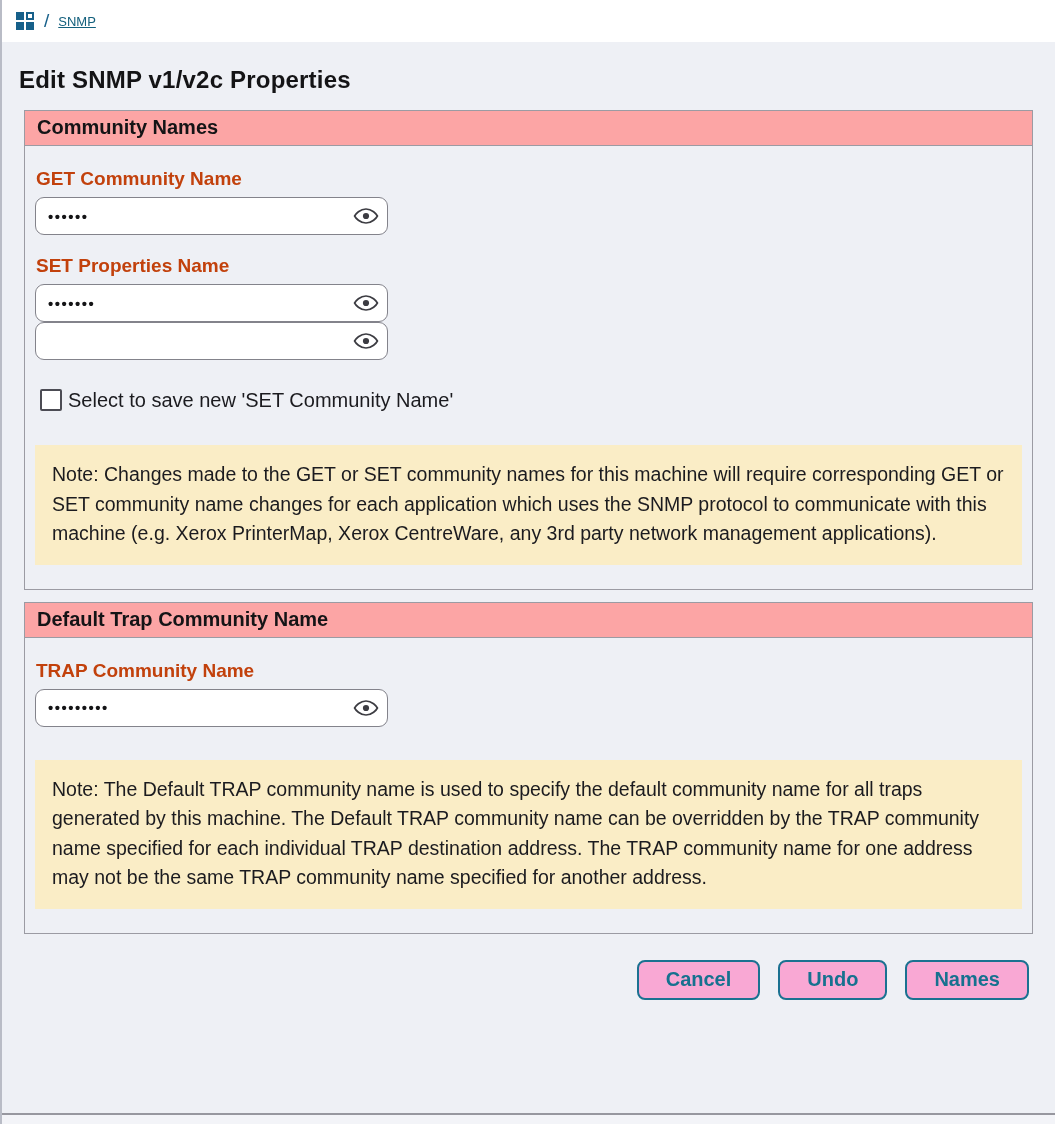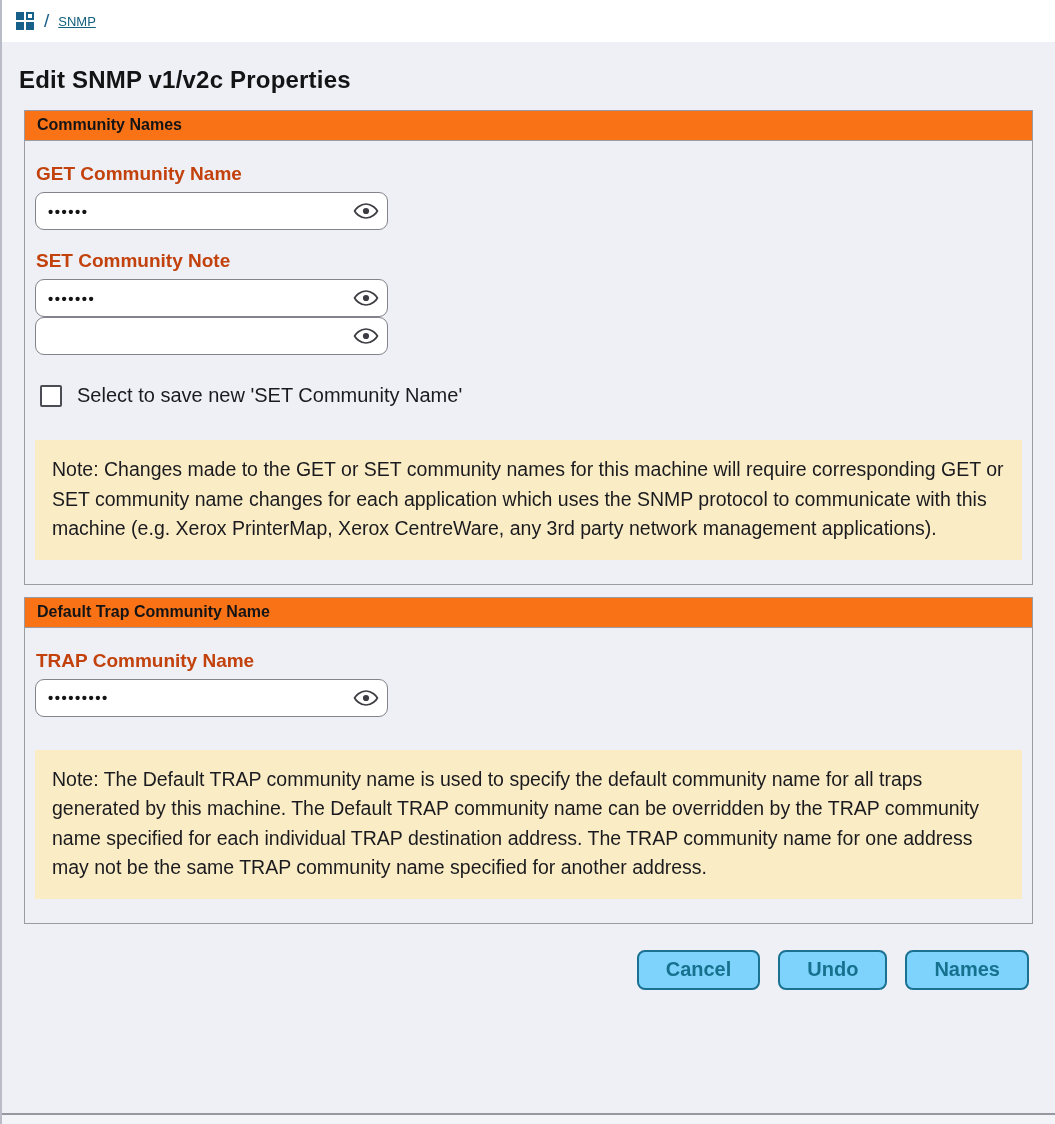--- a/index.html
+++ b/index.html
@@ -38,24 +38,24 @@
     margin: 24px 0 16px 1px;
     letter-spacing: 0.2px;
   }
   .section {
     border: 1px solid #9b9ba3;
     margin: 0 6px 2px 6px;
     background: transparent;
   }
   .section + .section { margin-top: 12px; }
   .section-header {
-    background: #f97316;
+    background: #fca5a5;
     border-bottom: 1px solid #9b9ba3;
     padding: 5px 12px 6px 12px;
-    font-size: 16px;
+    font-size: 20px;
     font-weight: bold;
     color: #141416;
   }
   .section-body { padding: 2px 10px 24px 10px; }
   .field-label {
     font-size: 19px;
     font-weight: bold;
     color: #c2410c;
     margin: 20px 0 7px 1px;
   }
@@ -84,22 +84,22 @@
     background: none;
     border: none;
     cursor: pointer;
     display: flex;
     align-items: center;
     justify-content: center;
     padding: 0;
   }
   .checkbox-row {
     display: flex;
-    align-items: center;
-    gap: 15px;
+    align-items: flex-start;
+    gap: 6px;
     margin: 29px 0 17px 5px;
   }
   .checkbox {
     width: 22px;
     height: 22px;
     border: 2px solid #4c4c54;
     border-radius: 2px;
     background: #ffffff;
     cursor: pointer;
     flex: 0 0 auto;
@@ -114,21 +114,21 @@
     color: #1b1b1f;
   }
   
   .actions {
     display: flex;
     justify-content: flex-end;
     gap: 18px;
     margin: 26px 10px 0 0;
   }
   .action-btn {
-    background: #7dd3fc;
+    background: #f9a8d4;
     border: 2px solid #1b7191;
     border-radius: 8px;
     color: #16718f;
     font-family: "Liberation Sans", sans-serif;
     font-size: 20px;
     font-weight: bold;
     height: 40px;
     padding: 0 27px;
     cursor: pointer;
   }
@@ -169,21 +169,21 @@
       <div class="input-wrap">
         <input class="text-input" type="text" value="••••••" style="">
         <button class="eye-btn">
           <svg viewBox="0 0 26 18" width="26" height="18" aria-hidden="true">
             <path d="M13 2C7 2 2.6 7 1.6 9c1 2 5.4 7 11.4 7s10.4-5 11.4-7C23.4 7 19 2 13 2z" fill="none" stroke="#3c3c42" stroke-width="1.7"></path>
             <circle cx="13" cy="9" r="3.1" fill="#3c3c42"></circle>
           </svg>
         </button>
       </div>
 
-      <div class="field-label">SET Community Note</div>
+      <div class="field-label">SET Properties Name</div>
       <div class="input-wrap">
         <input class="text-input" type="text" value="•••••••" style="">
         <button class="eye-btn">
           <svg viewBox="0 0 26 18" width="26" height="18" aria-hidden="true">
             <path d="M13 2C7 2 2.6 7 1.6 9c1 2 5.4 7 11.4 7s10.4-5 11.4-7C23.4 7 19 2 13 2z" fill="none" stroke="#3c3c42" stroke-width="1.7"></path>
             <circle cx="13" cy="9" r="3.1" fill="#3c3c42"></circle>
           </svg>
         </button>
       </div>
 

